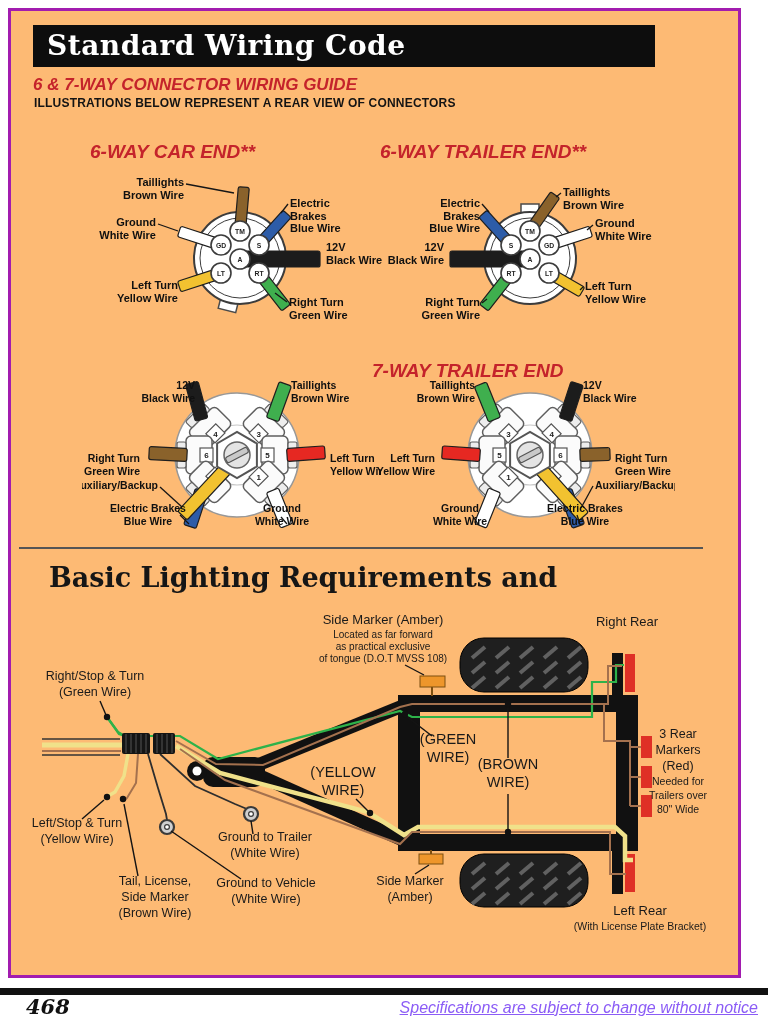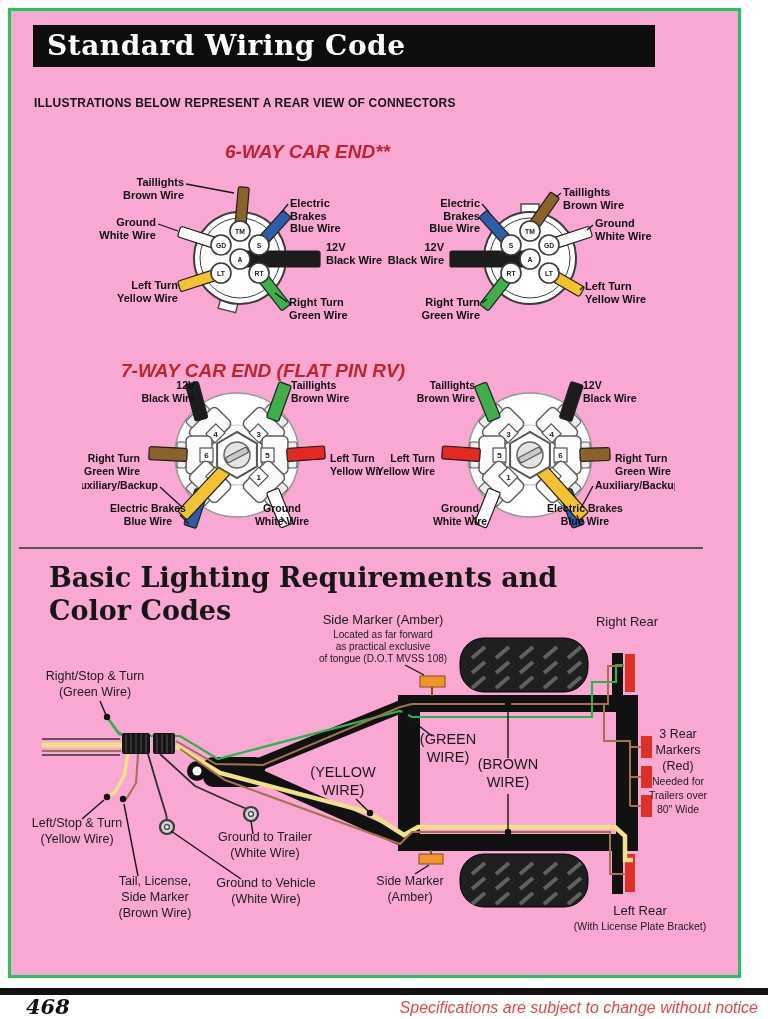--- a/index.html
+++ b/index.html
@@ -1,54 +1,56 @@
 <!DOCTYPE html>
 <html><head>
 <meta charset="utf-8">
 <style>
   html,body{margin:0;padding:0;}
   body{width:768px;height:1019px;position:relative;background:#ffffff;
        font-family:"Liberation Sans",sans-serif;overflow:hidden;}
   .page{position:absolute;left:8px;top:8px;width:733px;height:970px;
-        border:3px solid #22c55e;box-sizing:border-box;background:#f9a8d4;}
+        border:3px solid #a21caf;box-sizing:border-box;background:#fdba74;}
   .titlebar{position:absolute;left:22px;top:14px;width:622px;height:42px;background:#0d0d0d;
         color:#fff;font-family:"DejaVu Serif",serif;font-weight:bold;font-size:28px;
         line-height:42px;padding-left:14px;box-sizing:border-box;letter-spacing:.5px;}
   .guide-h{position:absolute;left:22px;top:64px;font-size:17px;font-style:italic;font-weight:bold;}
   .guide-sub{position:absolute;left:23px;top:85px;font-size:12px;font-weight:bold;color:#141414;letter-spacing:.2px;text-align:right;}
-  .fig-title{position:absolute;font-size:19px;font-style:italic;font-weight:bold;text-align:right;width:300px;}
+  .fig-title{position:absolute;font-size:19px;font-style:italic;font-weight:bold;text-align:left;width:300px;}
   .note{position:absolute;left:150px;top:154px;width:460px;text-align:center;
         font-size:12px;font-style:italic;color:#2a2a2a;}
   .divider{position:absolute;left:8px;top:536px;width:684px;height:2px;background:#555;}
   .sec2{position:absolute;left:38px;font-family:"DejaVu Serif",serif;font-weight:bold;
         font-size:27px;color:#161616;text-align:right;}
   svg{position:absolute;}
   svg text{font-family:"Liberation Sans",sans-serif;}
   .tl13{font-size:13px;fill:#1a1a1a;}
   .tl10{font-size:10px;fill:#1a1a1a;}
   .tl12{font-size:12.5px;fill:#1a1a1a;}
   .tl14{font-size:14.5px;fill:#1a1a1a;}
   .tl105{font-size:10.5px;fill:#1a1a1a;}
   .footer-bar{position:absolute;left:0;top:988px;width:768px;height:7px;background:#111;}
   .page-num{position:absolute;left:26px;top:994px;font-family:"DejaVu Serif",serif;
         font-weight:bold;font-style:italic;font-size:21px;color:#111;}
-  .footer-note{position:absolute;right:10px;top:999px;font-style:italic;font-size:16px;color:#ef4444;}
+  .footer-note{position:absolute;right:10px;top:999px;font-style:italic;font-size:16px;color:#8b5cf6;text-decoration:underline;}
 </style>
 </head>
 <body>
 
 <div class="page">
 
   <div class="titlebar">
     <span>Standard Wiring Code</span>
   </div>
 
+  <div class="guide-h red-text" style="color: rgb(196, 35, 43);">6 &amp; 7-WAY CONNECTOR WIRING GUIDE</div>
   <div class="guide-sub">ILLUSTRATIONS BELOW REPRESENT A REAR VIEW OF CONNECTORS</div>
 
   <div class="fig-title red-text" style="left: 79px; top: 130px; color: rgb(196, 35, 43);">6-WAY CAR END**</div>
+  <div class="fig-title red-text" style="left: 369px; top: 130px; color: rgb(196, 35, 43);">6-WAY TRAILER END**</div>
 
   <svg id="svg-car6" style="left:79px;top:152px;" width="300" height="165" viewBox="0 0 300 165">
       <g transform="translate(150 95) rotate(14)">
         <rect x="-9" y="42" width="18" height="12" fill="#fff" stroke="#4a4a4a" stroke-width="1.5"></rect>
       </g>
       <circle cx="150" cy="95" r="46" fill="#fff" stroke="#3c3c3c" stroke-width="2"></circle>
       <circle cx="150" cy="95" r="40" fill="none" stroke="#3c3c3c" stroke-width="1"></circle>
       <g transform="translate(150 68) rotate(-85)">
         <rect x="0" y="-5.5" width="44" height="11" rx="2" fill="#8a622b" stroke="#1e1e1e" stroke-width="1.2"></rect>
       </g>
@@ -146,21 +148,21 @@
       <text x="64" y="88" text-anchor="end" font-size="11" font-weight="bold" fill="#101010">12V</text>
       <text x="64" y="100.5" text-anchor="end" font-size="11" font-weight="bold" fill="#101010">Black Wire</text>
       <line x1="102" y1="140" x2="107" y2="136" stroke="#161616" stroke-width="1.3"></line>
       <text x="100" y="143" text-anchor="end" font-size="11" font-weight="bold" fill="#101010">Right Turn</text>
       <text x="100" y="155.5" text-anchor="end" font-size="11" font-weight="bold" fill="#101010">Green Wire</text>
       <line x1="203" y1="124" x2="200" y2="127" stroke="#161616" stroke-width="1.3"></line>
       <text x="205" y="127" text-anchor="start" font-size="11" font-weight="bold" fill="#101010">Left Turn</text>
       <text x="205" y="139.5" text-anchor="start" font-size="11" font-weight="bold" fill="#101010">Yellow Wire</text>
     </svg>
 
-  <div class="fig-title red-text" style="left: 64px; top: 349px; width: 330px; color: rgb(196, 35, 43);">7-WAY CAR END (FLAT PIN RV)</div>
+  <div class="fig-title red-text" style="left: 361px; top: 349px; width: 330px; color: rgb(196, 35, 43);">7-WAY TRAILER END</div>
 
   <svg id="svg-car7" style="left:71px;top:344px;" width="300" height="185" viewBox="0 0 300 185">
       <circle cx="155" cy="100" r="62" fill="#fff" stroke="#989898" stroke-width="1.5"></circle>
       <circle cx="155" cy="100" r="30" fill="none" stroke="#c6c6c6" stroke-width="1.2"></circle>
       <g transform="translate(128.1 73.1) rotate(-45)">
         <rect x="-19" y="-13" width="38" height="26" rx="5" fill="#fbfbfb" stroke="#5f5f5f" stroke-width="1.5"></rect>
         <rect x="-13" y="-22" width="26" height="9" rx="2" fill="#ededed" stroke="#5f5f5f" stroke-width="1.2"></rect>
         <rect x="-7" y="1" width="14" height="13" fill="#fff" stroke="#555" stroke-width="1.2"></rect>
         <text x="0" y="10.8" text-anchor="middle" font-size="8" font-weight="bold" fill="#222" transform="rotate(45 0 7.5)">4</text>
       </g>
@@ -316,21 +318,20 @@
       <text x="85" y="157" text-anchor="middle" font-size="10.5" font-weight="bold" fill="#101010">Ground</text>
       <text x="85" y="170" text-anchor="middle" font-size="10.5" font-weight="bold" fill="#101010">White Wire</text>
       <line x1="202" y1="160" x2="205" y2="169" stroke="#161616" stroke-width="1.3"></line>
       <text x="210" y="157" text-anchor="middle" font-size="10.5" font-weight="bold" fill="#101010">Electric Brakes</text>
       <text x="210" y="170" text-anchor="middle" font-size="10.5" font-weight="bold" fill="#101010">Blue Wire</text>
     </svg>
 
   <div class="divider"></div>
 
   <div class="sec2" style="top:551px;">Basic Lighting Requirements and</div>
-  <div class="sec2" style="top:584px;">Color Codes</div>
 
   <svg id="svg-trailer" style="left:9px;top:597px;" width="728" height="366" viewBox="0 0 728 366">
 
     <g id="wheel-top">
       <rect x="440" y="30" width="128" height="54" rx="24" fill="#1f1f1f" stroke="#000"></rect>
     <line x1="452" y1="50" x2="465" y2="39" stroke="#616161" stroke-width="4"></line>
         <line x1="476" y1="50" x2="489" y2="39" stroke="#616161" stroke-width="4"></line>
         <line x1="500" y1="50" x2="513" y2="39" stroke="#616161" stroke-width="4"></line>
         <line x1="524" y1="50" x2="537" y2="39" stroke="#616161" stroke-width="4"></line>
         <line x1="548" y1="50" x2="561" y2="39" stroke="#616161" stroke-width="4"></line>

